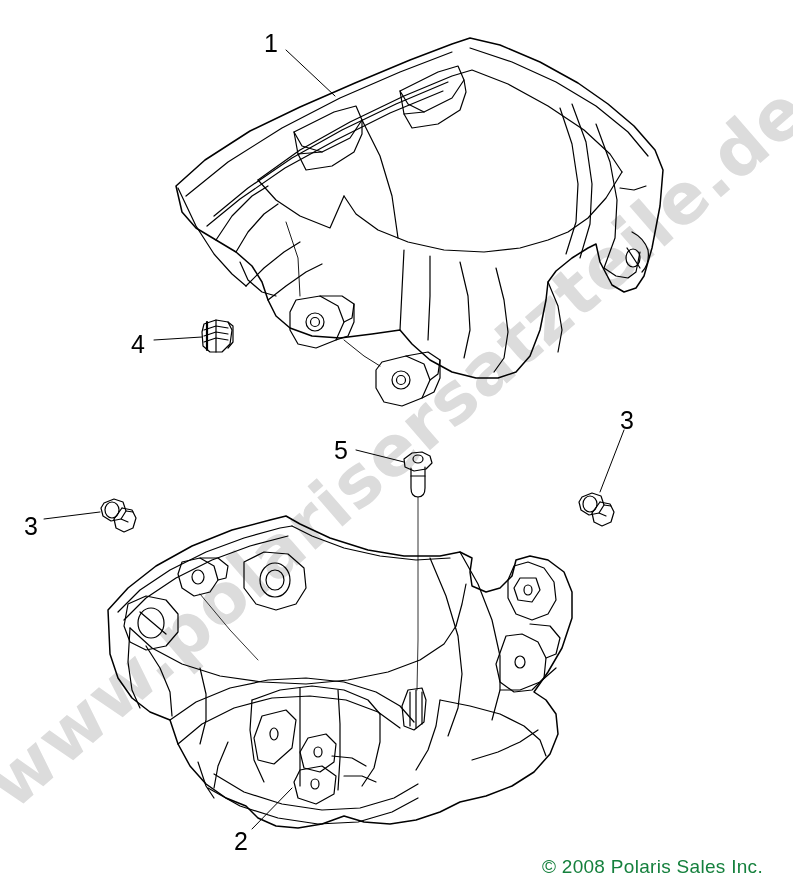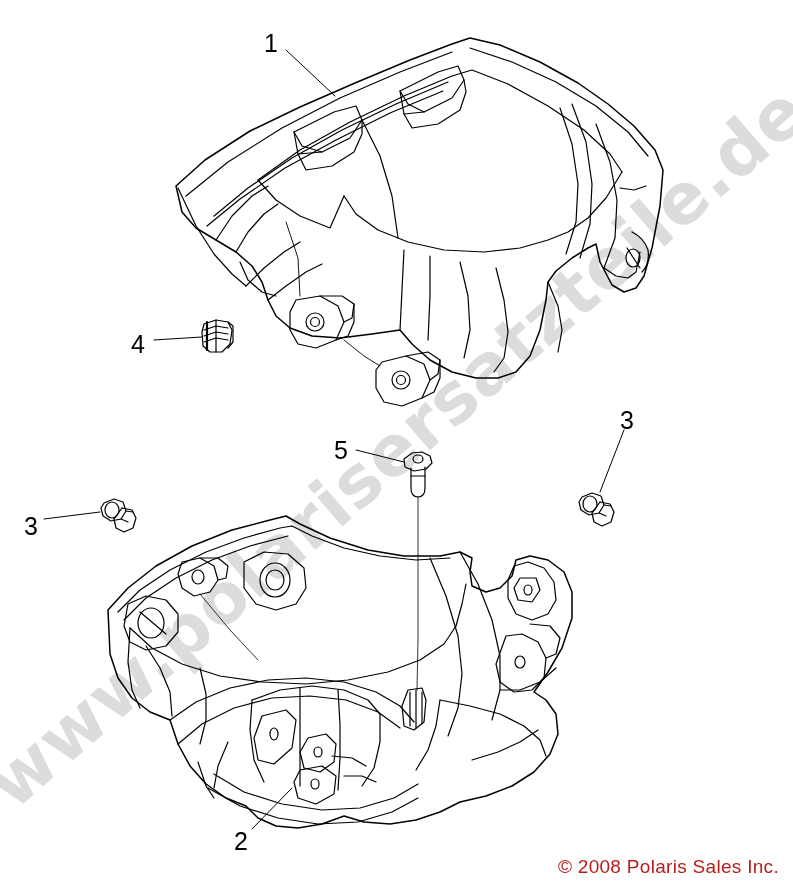--- a/index.html
+++ b/index.html
@@ -45,25 +45,25 @@
   }
   .callout {
     position: absolute;
     font-family: "Liberation Sans", sans-serif;
     font-size: 25px;
     color: #000000;
     line-height: 1;
   }
   .copyright {
     position: absolute;
-    right: 14px;
+    right: 30px;
     bottom: 16px;
     font-family: "Liberation Sans", sans-serif;
     font-size: 19px;
-    color: #b91c1c;
+    color: #15803d;
     letter-spacing: 0.3px;
     white-space: nowrap;
   }
   .copyright .csym {
     display: inline-block;
     font-size: 19px;
   }
 </style>
 </head>
 <body>

